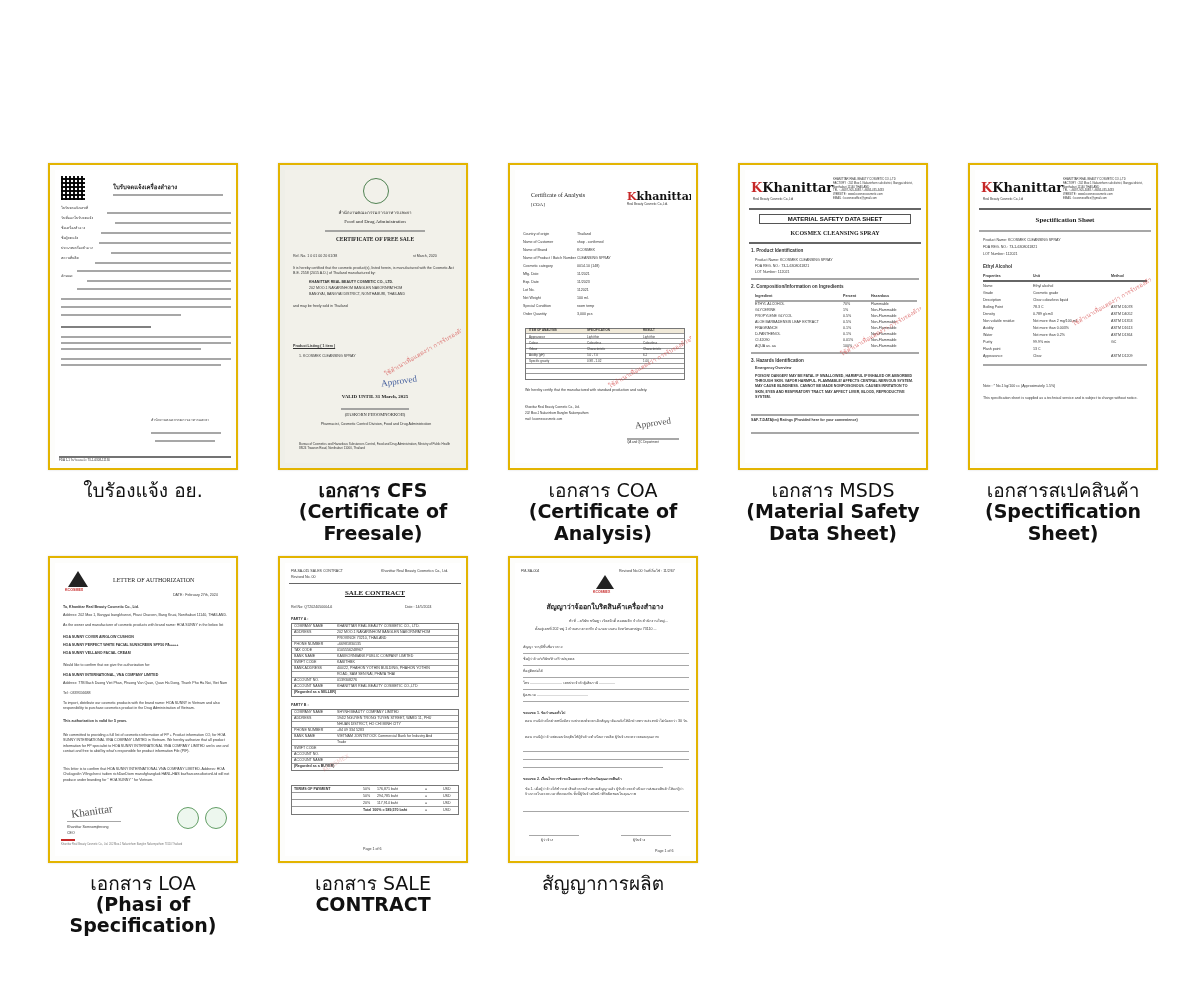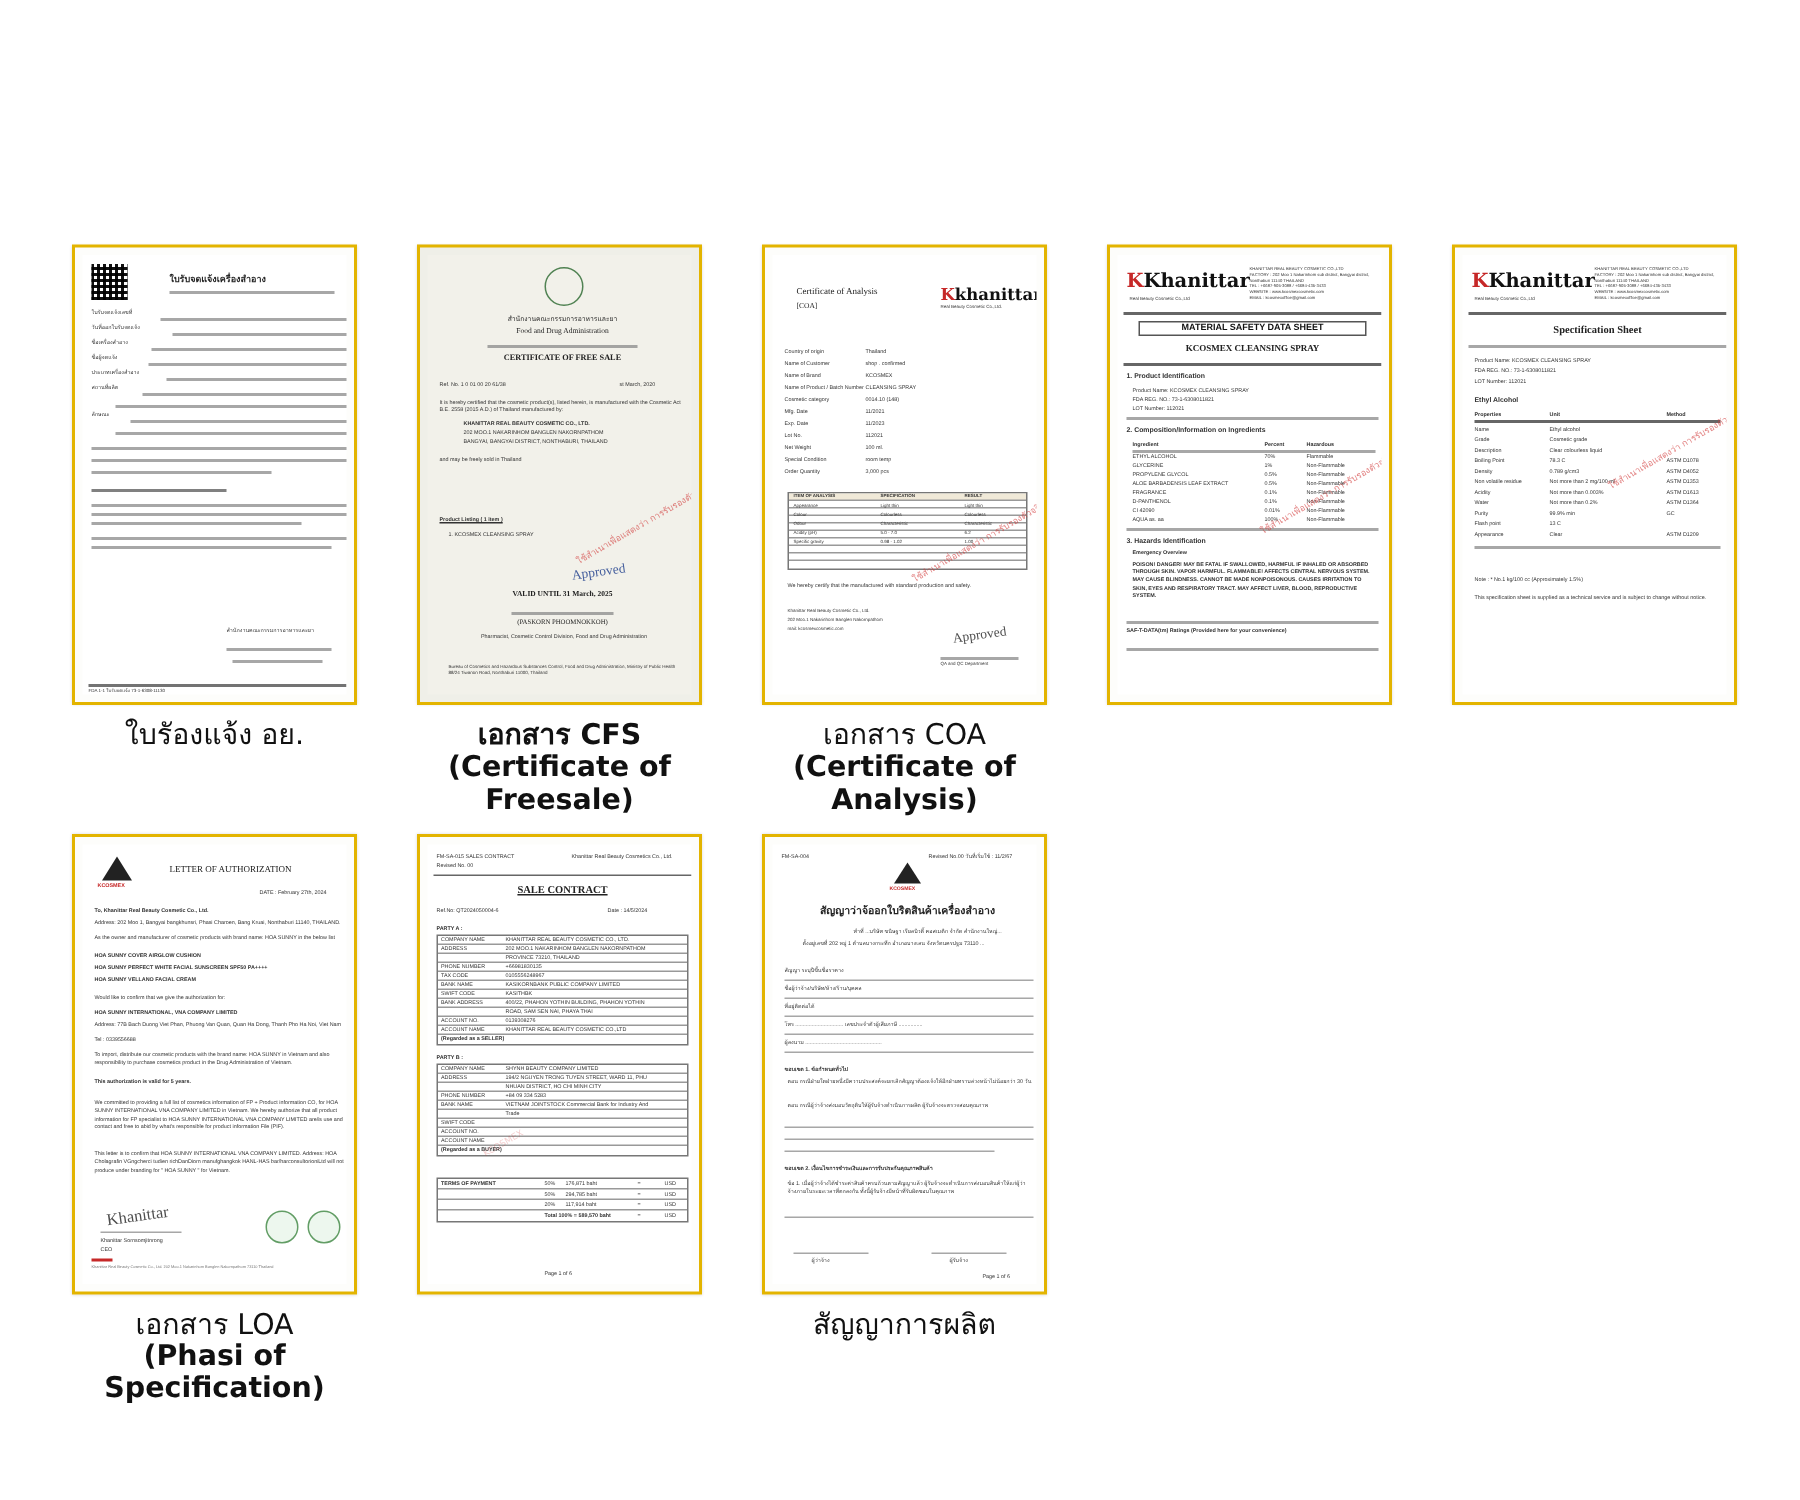--- a/index.html
+++ b/index.html
@@ -392,20 +392,25 @@
             <span>3.</span> <span>Hazards Identification</span>
           </div>
           <div class="tiny" style="left:10px; top:196px; font-weight:700;">Emergency Overview</div>
           <div class="tiny" style="left:10px; top:204px; width:160px; font-weight:700; line-height:1.45;">POISON! DANGER! MAY BE FATAL IF SWALLOWED, HARMFUL IF INHALED OR ABSORBED THROUGH SKIN. VAPOR HARMFUL. FLAMMABLE! AFFECTS CENTRAL NERVOUS SYSTEM. MAY CAUSE BLINDNESS. CANNOT BE MADE NONPOISONOUS. CAUSES IRRITATION TO SKIN, EYES AND RESPIRATORY TRACT. MAY AFFECT LIVER, BLOOD, REPRODUCTIVE SYSTEM.</div>
           <div class="ln" style="left:6px; top:244px; width:168px;"></div>
           <div class="tiny" style="left:6px; top:248px; font-weight:700;">SAF-T-DATA(tm) Ratings (Provided here for your convenience)</div>
           <div class="ln" style="left:6px; top:262px; width:168px;"></div>
 
           <div class="stamp" style="left:88px; top:150px;">ใช้สำเนาเพื่อแสดงว่า การรับรองตัวจริงเท่านั้น</div>
         </div>
+      </div>
+      <div class="caption">
+        <div><span>เอกสาร MSDS</span></div>
+        <div class="bold">(Material Safety</div>
+        <div class="bold">Data Sheet)</div>
       </div>
     </div>
 
     <div class="cell">
       <div class="thumb">
         <div class="inner">
           <div class="logo-k" style="left:6px; top:10px; font-size:13px;">
             <span class="red">K</span><span>Khanittar</span>
           </div>
           <div class="tiny" style="left:8px; top:28px; font-size:3px;">Real Beauty Cosmetic Co.,Ltd</div>
@@ -464,20 +469,25 @@
           <div class="tiny" style="left:58px; top:184px;">Clear</div>
           <div class="tiny" style="left:136px; top:184px;">ASTM D1209</div>
           <div class="ln" style="left:8px; top:194px; width:164px;"></div>
 
           <div class="tiny" style="left:8px; top:214px;">Note : * No.1 kg/100 cc (Approximately 1.5%)</div>
           <div class="tiny" style="left:8px; top:226px; width:162px; line-height:1.5;">This specification sheet is supplied as a technical service and is subject to change without notice.</div>
 
           <div class="stamp" style="left:90px; top:120px;">ใช้สำเนาเพื่อแสดงว่า การรับรองตัวจริงเท่านั้น</div>
         </div>
       </div>
+      <div class="caption">
+        <div><span>เอกสารสเปคสินค้า</span></div>
+        <div class="bold">(Spectification</div>
+        <div class="bold">Sheet)</div>
+      </div>
     </div>
 
     <div class="cell">
       <div class="thumb">
         <div class="inner">
           <div style="position:absolute; left:10px; top:8px; width:26px; height:26px;">
             <div style="width:0;height:0;border-left:10px solid transparent;border-right:10px solid transparent;border-bottom:16px solid #222; margin-left:3px;"></div>
             <div class="tiny" style="left:0; top:17px; font-size:3.6px; font-weight:700; color:#c62828;">KCOSMEX</div>
           </div>
           <div class="hdr" style="left:58px; top:14px; font-size:6px; font-family:'Liberation Serif',serif;">LETTER OF AUTHORIZATION</div>
@@ -614,20 +624,26 @@
           <div class="tiny" style="left:140px; top:238px;">=</div>
           <div class="tiny" style="left:158px; top:238px;">USD</div>
           <div class="tiny" style="left:78px; top:245px; font-weight:700;">Total 100% = 589,570 baht</div>
           <div class="tiny" style="left:140px; top:245px;">=</div>
           <div class="tiny" style="left:158px; top:245px;">USD</div>
 
           <div class="tiny" style="left:78px; top:284px;">Page 1 of 6</div>
           <div class="stamp" style="left:36px; top:196px; opacity:.25;">KCOSMEX</div>
         </div>
       </div>
+      <div class="caption">
+        <div>
+          <span style="font-weight:400;">เอกสาร  SALE</span>
+        </div>
+        <div class="bold">CONTRACT</div>
+      </div>
     </div>
 
     <div class="cell">
       <div class="thumb">
         <div class="inner">
           <div class="tiny" style="left:6px; top:6px;">FM-SA-004</div>
           <div class="tiny" style="left:104px; top:6px;">Revised No.00 วันที่เริ่มใช้ : 11/2/67</div>
           <div style="position:absolute; left:78px; top:12px; width:24px; height:22px;">
             <div style="width:0;height:0;border-left:9px solid transparent;border-right:9px solid transparent;border-bottom:14px solid #222; margin-left:3px;"></div>
             <div class="tiny" style="left:0; top:15px; font-size:3.4px; font-weight:700; color:#c62828;">KCOSMEX</div>

